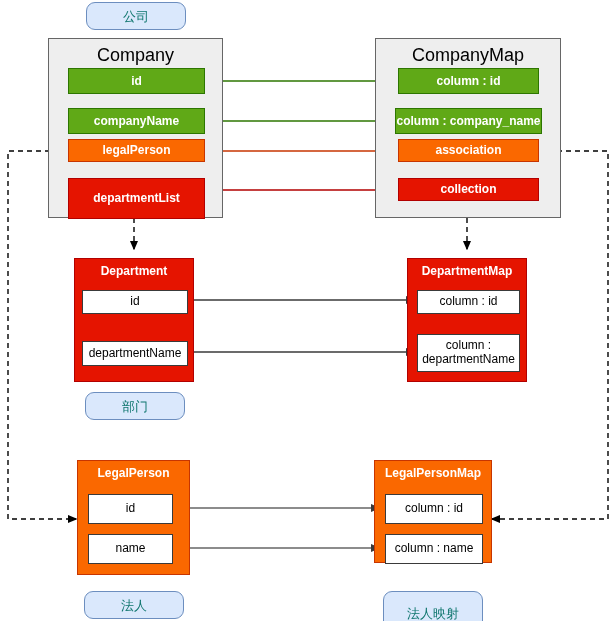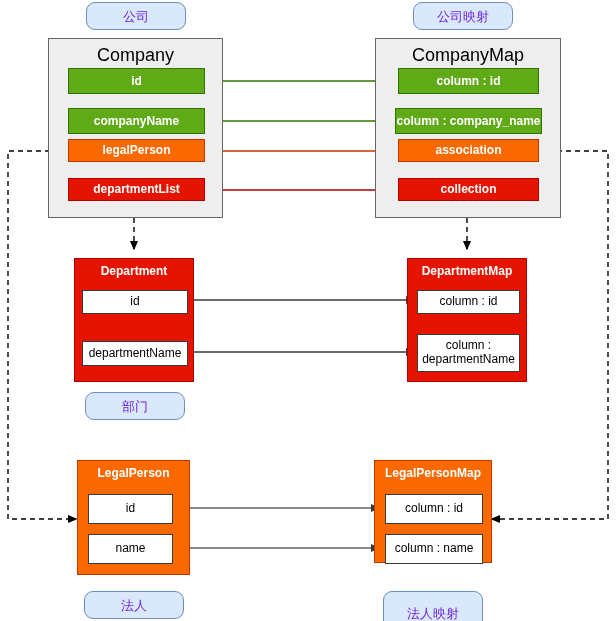--- a/index.html
+++ b/index.html
@@ -12,21 +12,21 @@
   #stage{position:relative;width:616px;height:621px;}
 
   
   .node{position:absolute;box-sizing:border-box;}
 
   
   .pill{
     background:#dae8fc;
     border:1px solid #6c8ebf;
     border-radius:9px;
-    color:#6d28d9;
+    color:#0f766e;
     font-size:13px;
     display:flex;align-items:center;justify-content:center;
     text-align:center;
     line-height:1;
   }
 
   
   .grey-box{
     background:#eeeeee;
     border:1px solid #666666;
@@ -113,32 +113,31 @@
 
     <path d="M172,548 L379,548" stroke="#666666" stroke-width="1.4" fill="none" marker-end="url(#ah-grey)"></path>
 
     <path d="M68,151 L8,151 L8,519 L76,519" stroke="#000000" stroke-width="1.4" fill="none" stroke-dasharray="5,4" marker-end="url(#ah-black)"></path>
 
     <path d="M539,151 L608,151 L608,519 L492,519" stroke="#000000" stroke-width="1.4" fill="none" stroke-dasharray="5,4" marker-end="url(#ah-black)"></path>
   </svg>
 
   <div class="node pill" style="left:86px;top:2px;width:100px;height:28px;">公司</div>
 
-  <div class="node pill" style="left:413px;top:2px;width:100px;height:28px;">公司映射</div>
 
   <div class="node grey-box" style="left:48px;top:38px;width:175px;height:180px;">
     <div class="grey-title">Company</div>
 
     <div class="chip green" style="position:absolute;left:19px;top:29px;width:137px;height:26px;">id</div>
 
     <div class="chip green" style="position:absolute;left:19px;top:69px;width:137px;height:26px;">companyName</div>
 
     <div class="chip orange" style="position:absolute;left:19px;top:100px;width:137px;height:23px;">legalPerson</div>
 
-    <div class="chip red" style="position:absolute;left:19px;top:139px;width:137px;height:23px;">departmentList</div>
+    <div class="chip red" style="position:absolute;left:19px;top:139px;width:137px;height:41px;">departmentList</div>
   </div>
 
   <div class="node grey-box" style="left:375px;top:38px;width:186px;height:180px;">
     <div class="grey-title">CompanyMap</div>
 
     <div class="chip green" style="position:absolute;left:22px;top:29px;width:141px;height:26px;">column : id</div>
 
     <div class="chip green" style="position:absolute;left:19px;top:69px;width:147px;height:26px;text-align:center;">column : company_name</div>
 
     <div class="chip orange" style="position:absolute;left:22px;top:100px;width:141px;height:23px;">association</div>

